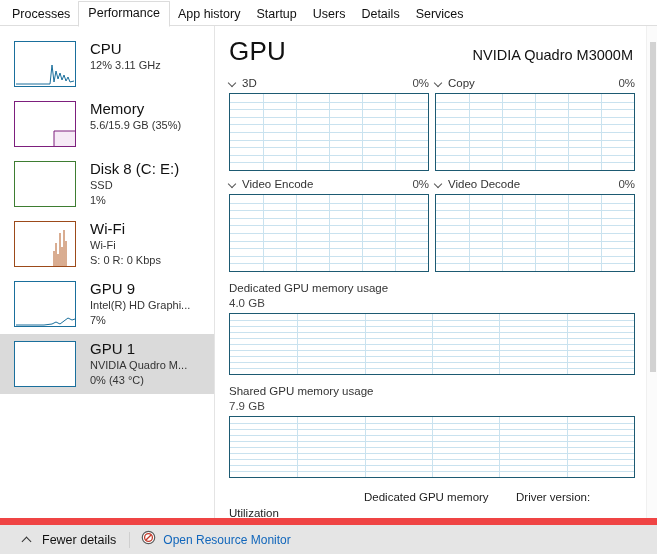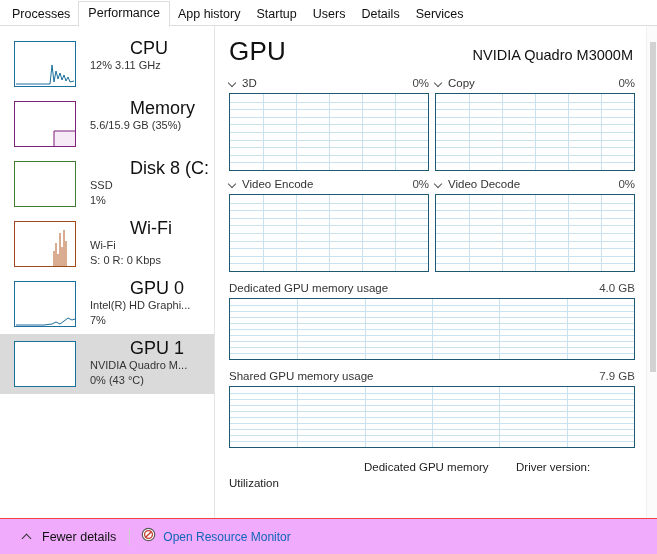--- a/index.html
+++ b/index.html
@@ -108,25 +108,24 @@
     overflow: hidden;
   }
   .thumb svg { display: block; width: 100%; height: 100%; }
   .side-text {
     margin-left: 14px;
     padding-top: 0px;
     min-width: 0;
     overflow: hidden;
   }
   .side-title {
-    font-size: 18px;
+    font-size: 15px;
     color: #111111;
     line-height: 19px;
     white-space: nowrap;
-    margin-left: 40px;
   }
   .side-sub {
     font-size: 11px;
     color: #333333;
     line-height: 15px;
     white-space: nowrap;
     overflow: hidden;
   }
 
   
@@ -206,20 +205,21 @@
 
   .mem-block { margin-top: 9px; }
   .mem-cap {
     display: flex;
     align-items: baseline;
     justify-content: space-between;
     font-size: 11.5px;
     color: #333333;
     line-height: 15px;
     margin-bottom: 2px;
+    flex-direction: column;
   }
 
   .stats {
     display: flex;
     margin-top: 12px;
     font-size: 11.5px;
     color: #222222;
     line-height: 15px;
   }
   .stat-col { white-space: nowrap; }
@@ -241,25 +241,25 @@
     width: 6px;
     height: 330px;
     background: #d2d2d2;
     border-radius: 0;
   }
 
   
   .footer {
     height: 36px;
     flex: 0 0 36px;
-    border-top: 1px solid #ef4444;
+    border-top: 7px solid #ef4444;
     display: flex;
     align-items: center;
     padding-left: 22px;
-    background: #f0abfc;
+    background: #e5e5e5;
   }
   .fewer {
     display: flex;
     align-items: center;
     gap: 9px;
     cursor: default;
   }
   .chev-up {
     display: inline-block;
     width: 11px; height: 9px;
@@ -374,21 +374,21 @@
       </div>
 
       <div class="side-item">
         <div class="thumb">
           <svg viewBox="0 0 62 46" preserveAspectRatio="none">
             <rect x="0.5" y="0.5" width="61" height="45" fill="#fff" stroke="#1a6f9c" stroke-width="1"></rect>
             <polyline points="2,44 30,44 38,43 42,41 46,43 50,40 54,37 58,39 61,38" fill="none" stroke="#1a6f9c" stroke-width="1"></polyline>
           </svg>
         </div>
         <div class="side-text">
-          <div class="side-title">GPU 0</div>
+          <div class="side-title">GPU 9</div>
           <div class="side-sub">Intel(R) HD Graphi...</div>
           <div class="side-sub">7%</div>
         </div>
       </div>
 
       <div class="side-item selected">
         <div class="thumb">
           <svg viewBox="0 0 62 46" preserveAspectRatio="none">
             <rect x="0.5" y="0.5" width="61" height="45" fill="#fff" stroke="#1a6f9c" stroke-width="1"></rect>
           </svg>

